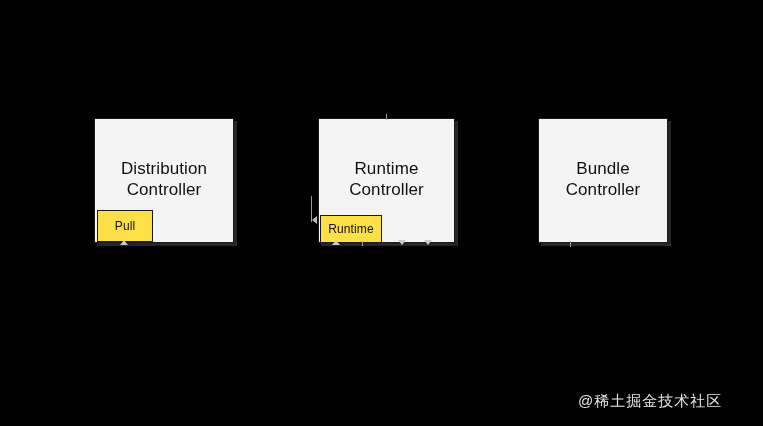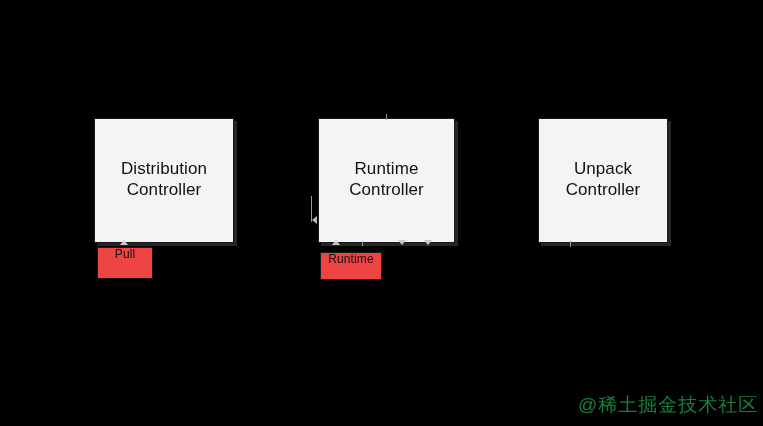--- a/index.html
+++ b/index.html
@@ -40,26 +40,25 @@
     line-height: 1.27;
     letter-spacing: 0.1px;
     white-space: pre-line;
     pointer-events: none;
   }
 
   
   .subnode {
     position: absolute;
     box-sizing: border-box;
-    background: #ef4444;
+    background: #fde047;
     border: 1px solid #1a1a1a;
     display: flex;
-    align-items: flex-start;
+    align-items: center;
     justify-content: center;
-    margin-top: 37px;
   }
   .subnode-label {
     color: #111111;
     font-size: 12px;
     line-height: 1;
     letter-spacing: 0.1px;
   }
 
   
   .tick {
@@ -82,22 +81,22 @@
   }
   .stub-v {
     position: absolute;
     width: 1px;
     background: #9b9b9b;
   }
 
   
   .watermark {
     position: absolute;
-    color: #15803d;
-    font-size: 19px;
+    color: #e5e5e5;
+    font-size: 15px;
     letter-spacing: 1px;
     white-space: nowrap;
     user-select: none;
     pointer-events: none;
   }
 </style>
 </head>
 <body>
 
 <div id="canvas">
@@ -126,21 +125,21 @@
 
   <div class="tick left" style="left:312px; top:216px;"></div>
   <div class="stub-v" style="left:311px; top:196px; height:26px;"></div>
 
   <div class="tick" style="left:332px; top:240px;"></div>
   <div class="stub-v" style="left:362px; top:241px; height:5px;"></div>
   <div class="tick down" style="left:398px; top:240px;"></div>
   <div class="tick down" style="left:424px; top:240px;"></div>
 
   <div class="node" style="left:538px; top:118px; width:130px; height:125px;">
-    <div class="node-title">Unpack
+    <div class="node-title">Bundle
 Controller</div>
   </div>
 
   <div class="stub-v" style="left:570px; top:241px; height:6px;"></div>
 
   <div class="watermark" style="left:578px; top:392px;">@稀土掘金技术社区</div>
 
 </div>
 
 </body></html>

